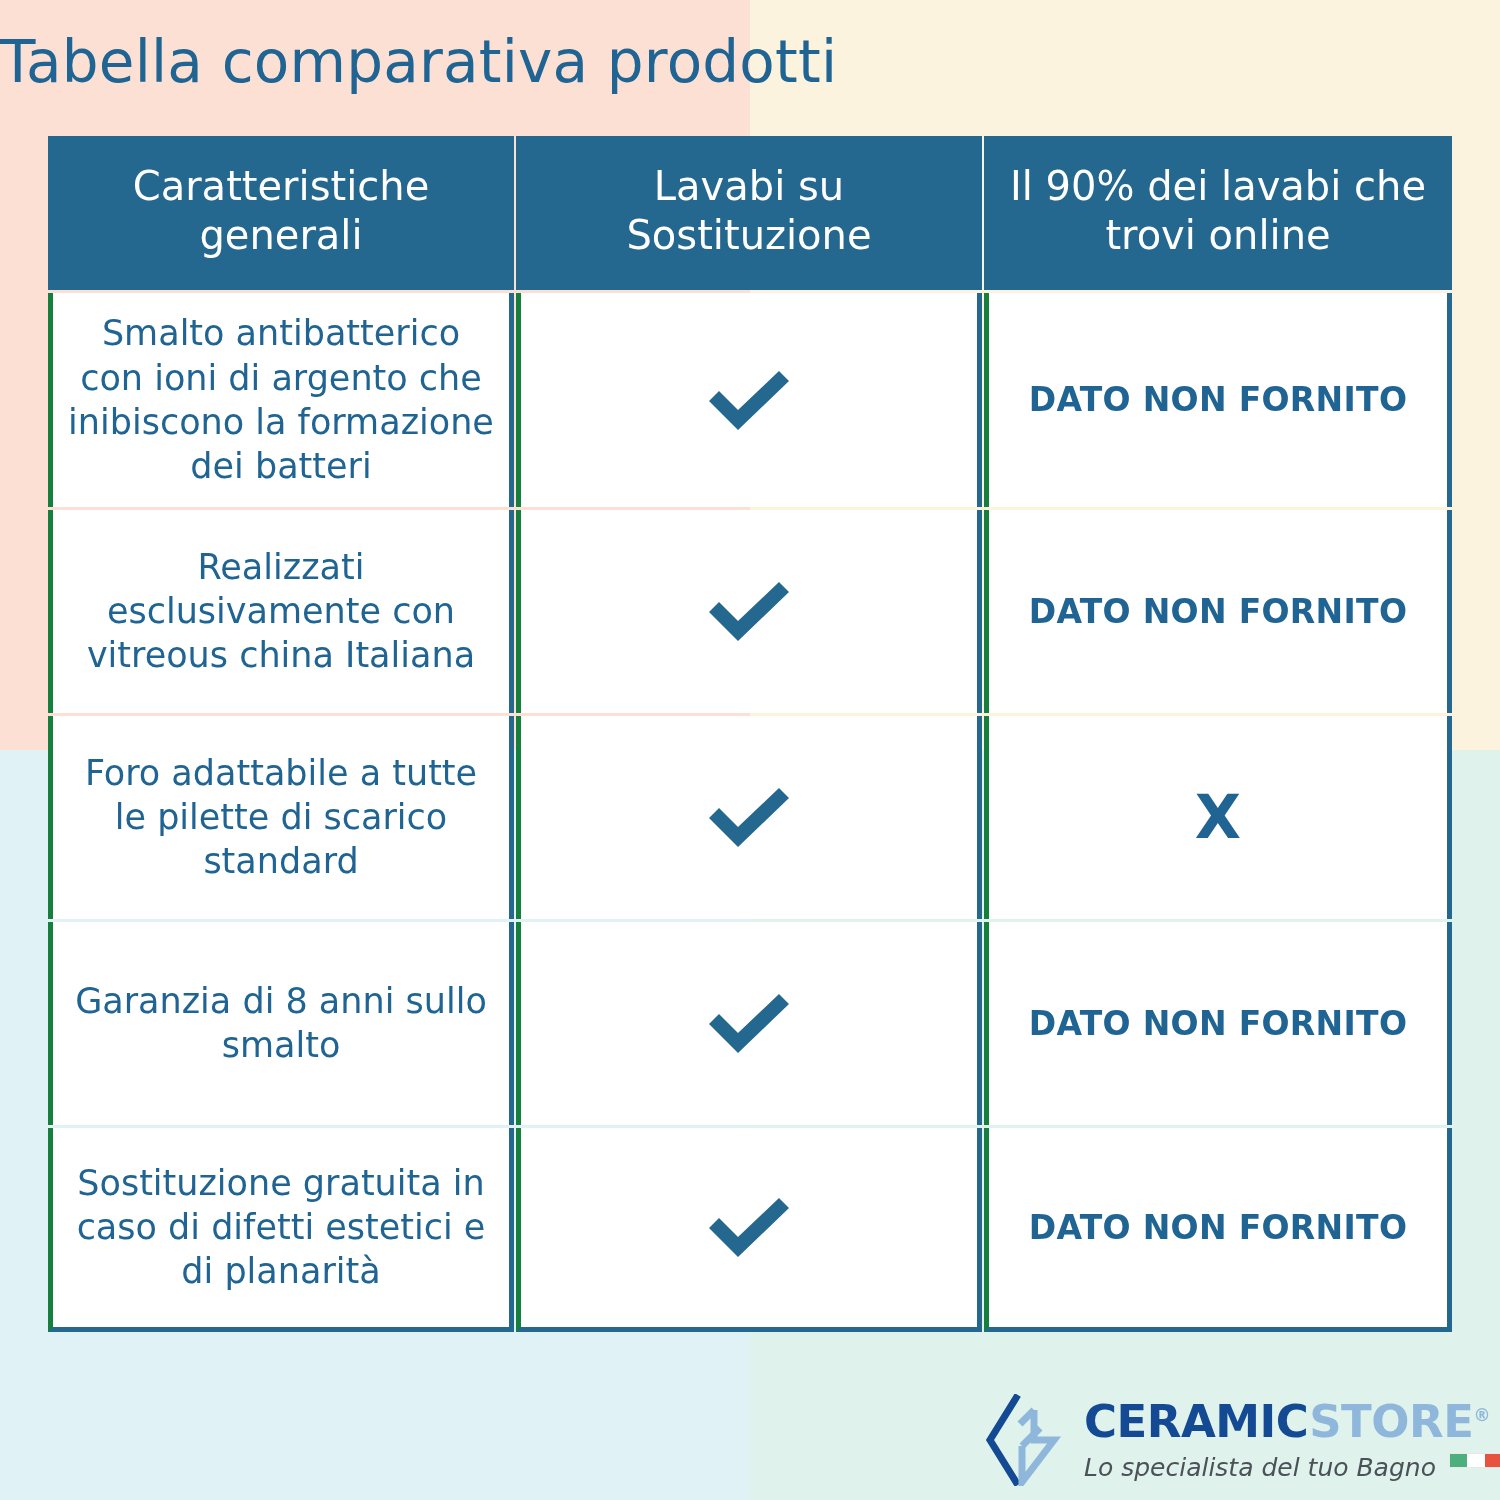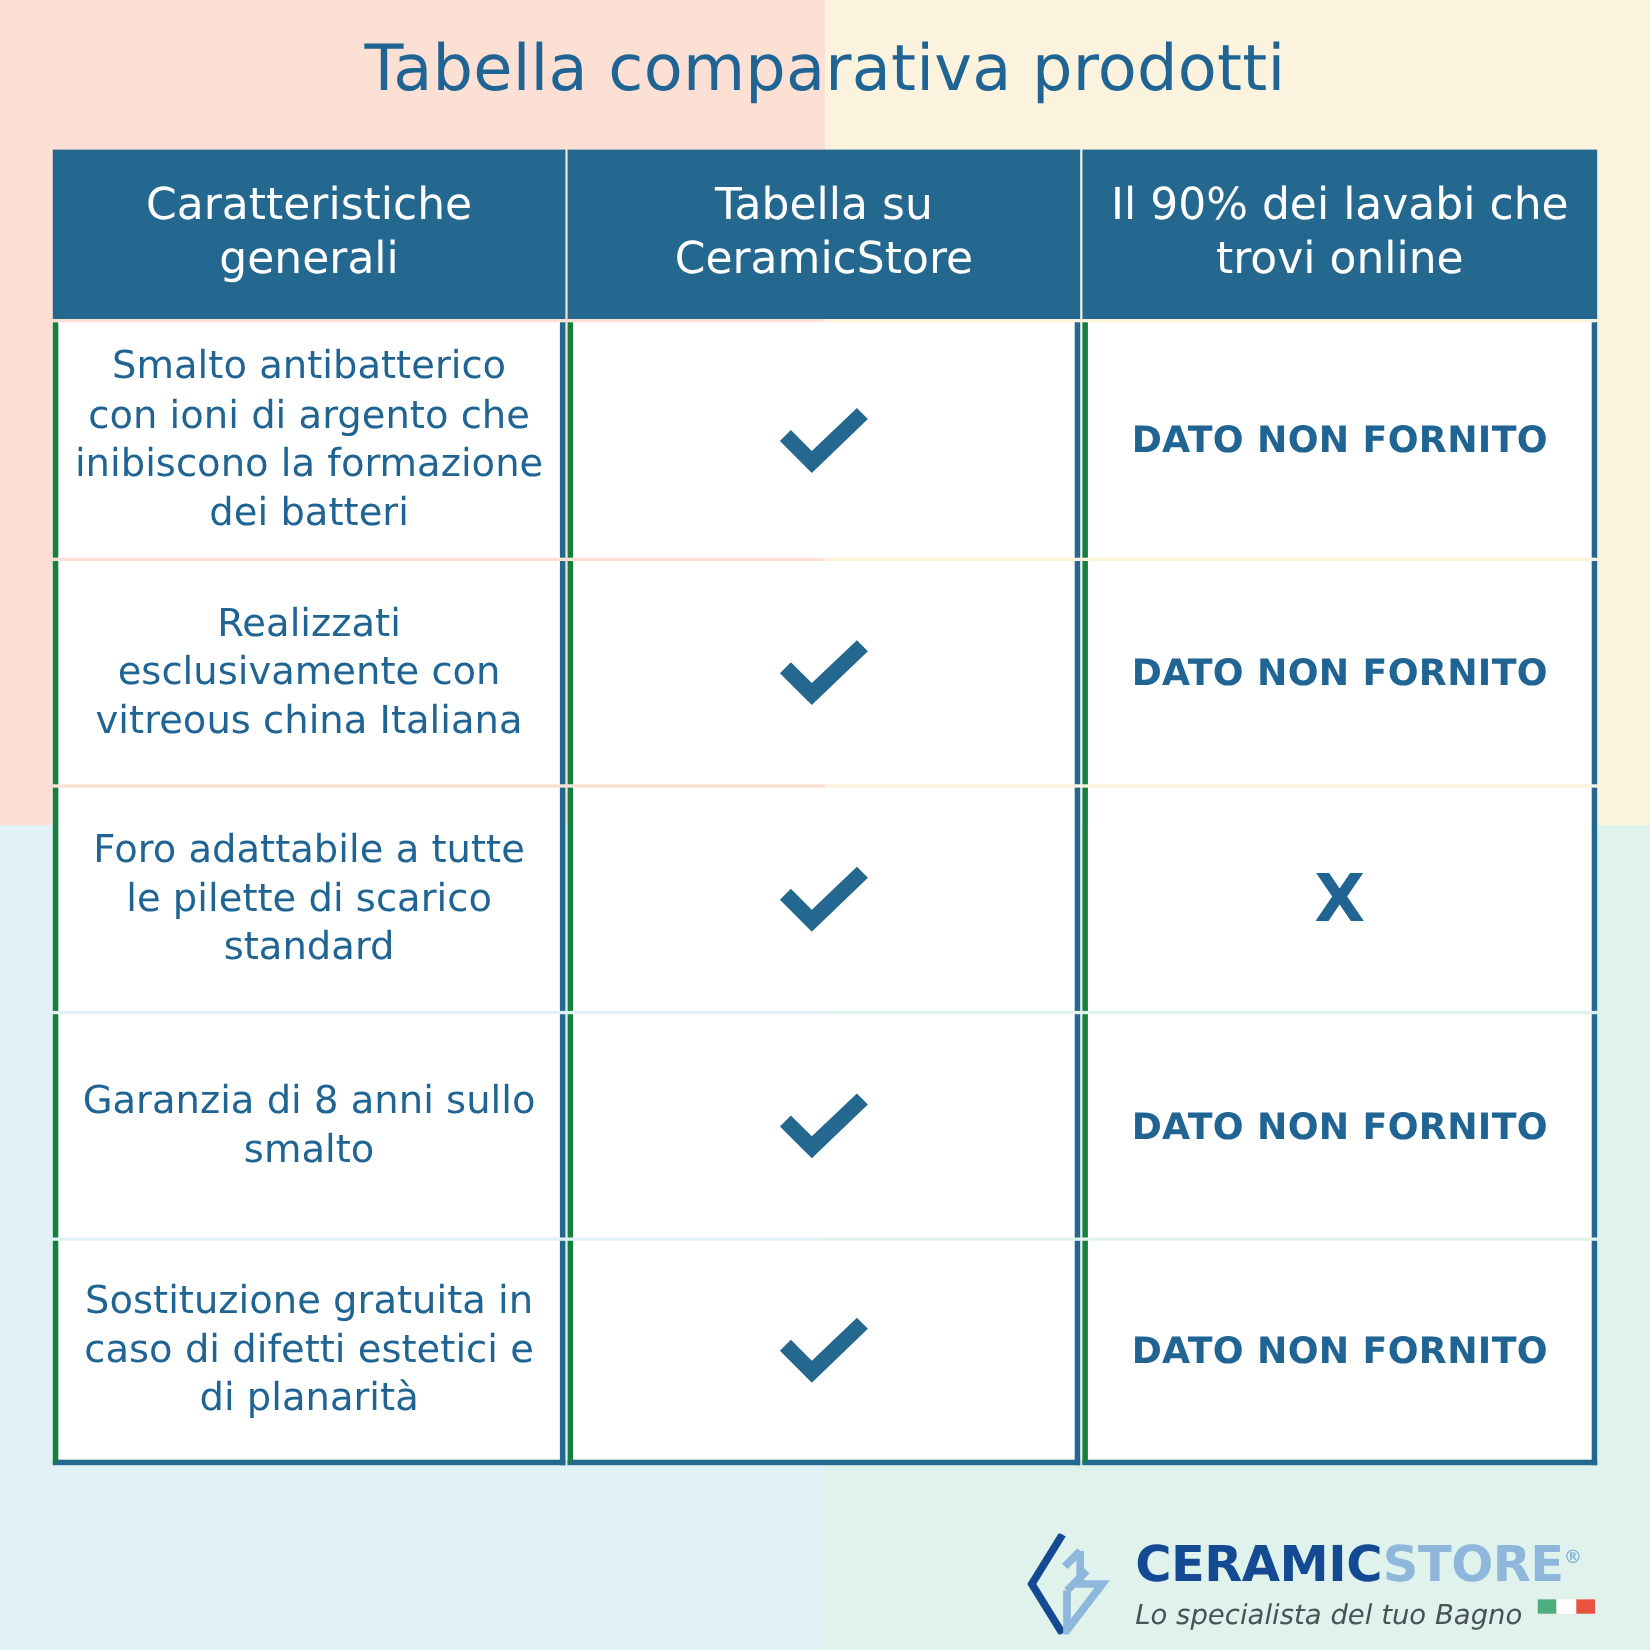--- a/index.html
+++ b/index.html
@@ -29,21 +29,20 @@
     grid-template-rows: 750px 750px;
   }
   .quad { width: 100%; height: 100%; }
 
   
   .title {
     position: absolute;
     top: 28px;
     left: 0;
     width: 1500px;
-    text-align: center;
     font-size: 58px;
     font-weight: 400;
     letter-spacing: 0.2px;
     color: #1f6493;
     font-family: "DejaVu Sans", sans-serif;
   }
 
   
   .table {
     position: absolute;
@@ -110,21 +109,21 @@
 
   .check {
     display: inline-block;
     width: 92px;
     height: 64px;
   }
 
   
   .logo {
     position: absolute;
-    left: 930px;
+    left: 982px;
     top: 1392px;
     width: 470px;
     height: 96px;
     display: flex;
     align-items: center;
   }
   .logo-mark {
     width: 92px;
     height: 92px;
     flex: 0 0 92px;
@@ -176,21 +175,21 @@
     <div class="quad" style="background:#E0F2EC"></div>
   </div>
 
   <div class="title">Tabella comparativa prodotti</div>
 
   <div class="table">
 
     <div class="trow">
       <div class="hcell h1">Caratteristiche generali</div>
       <div class="gapcol"></div>
-      <div class="hcell">Tabella su CeramicStore</div>
+      <div class="hcell">Lavabi su Sostituzione</div>
       <div class="gapcol"></div>
       <div class="hcell">Il 90% dei lavabi che trovi online</div>
     </div>
 
     <div class="rowgap"></div>
 
     <div class="trow" style="grid-template-rows:214px">
       <div class="cell feature">Smalto antibatterico con ioni di argento che inibiscono la formazione dei batteri</div>
       <div class="gapcol"></div>
       <div class="cell mark">

